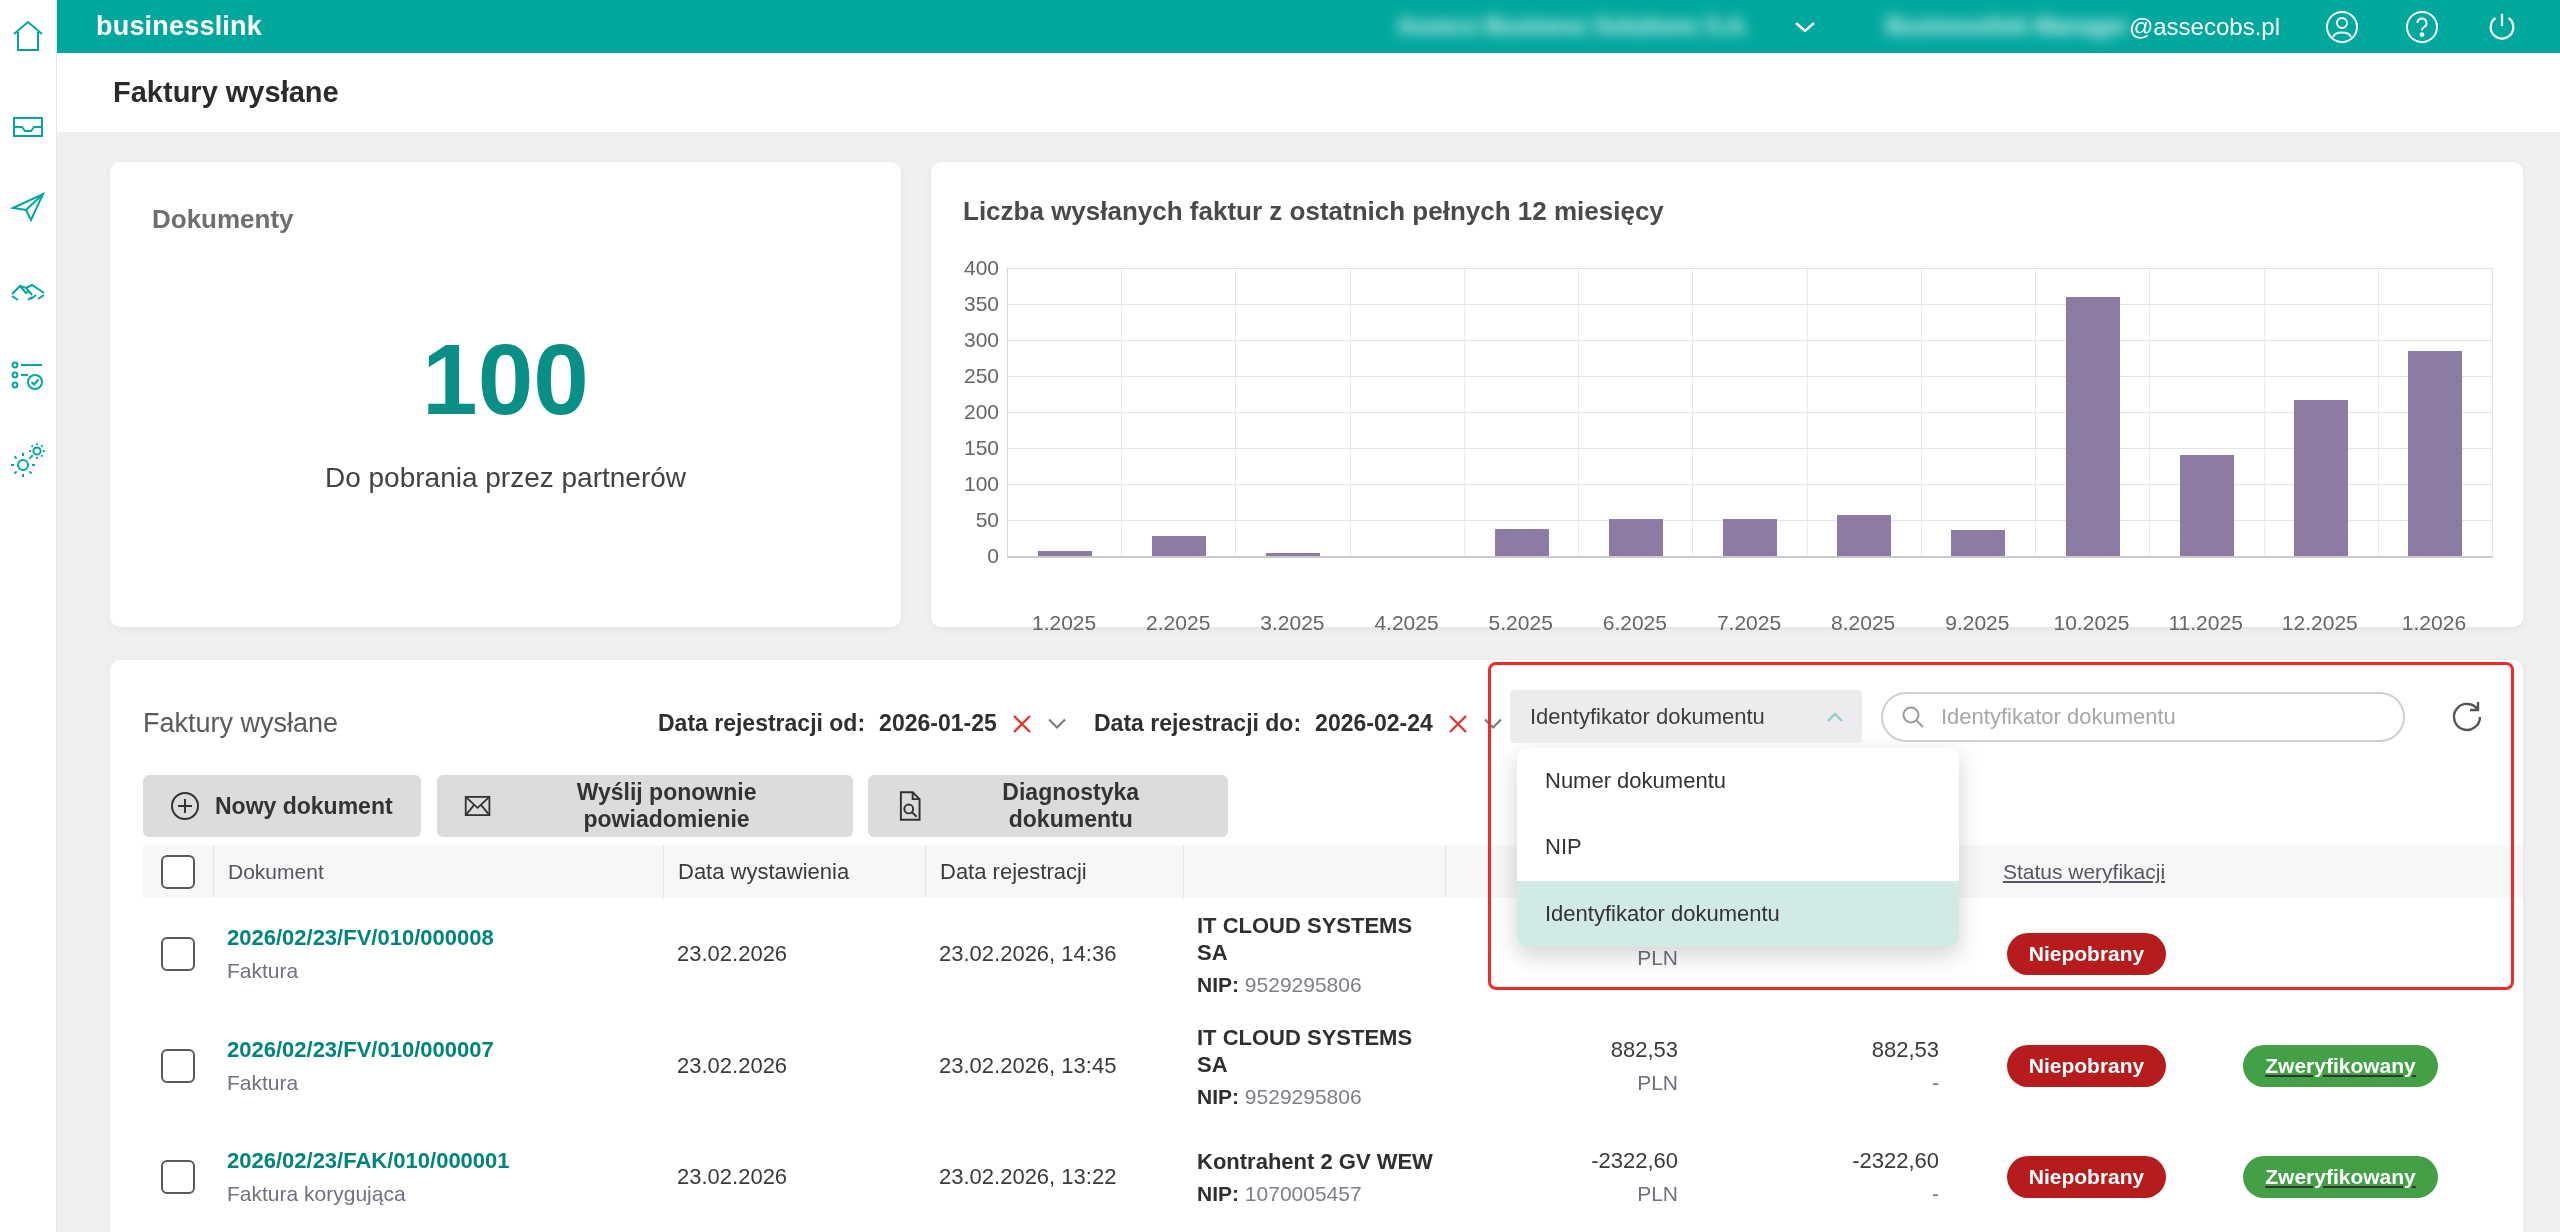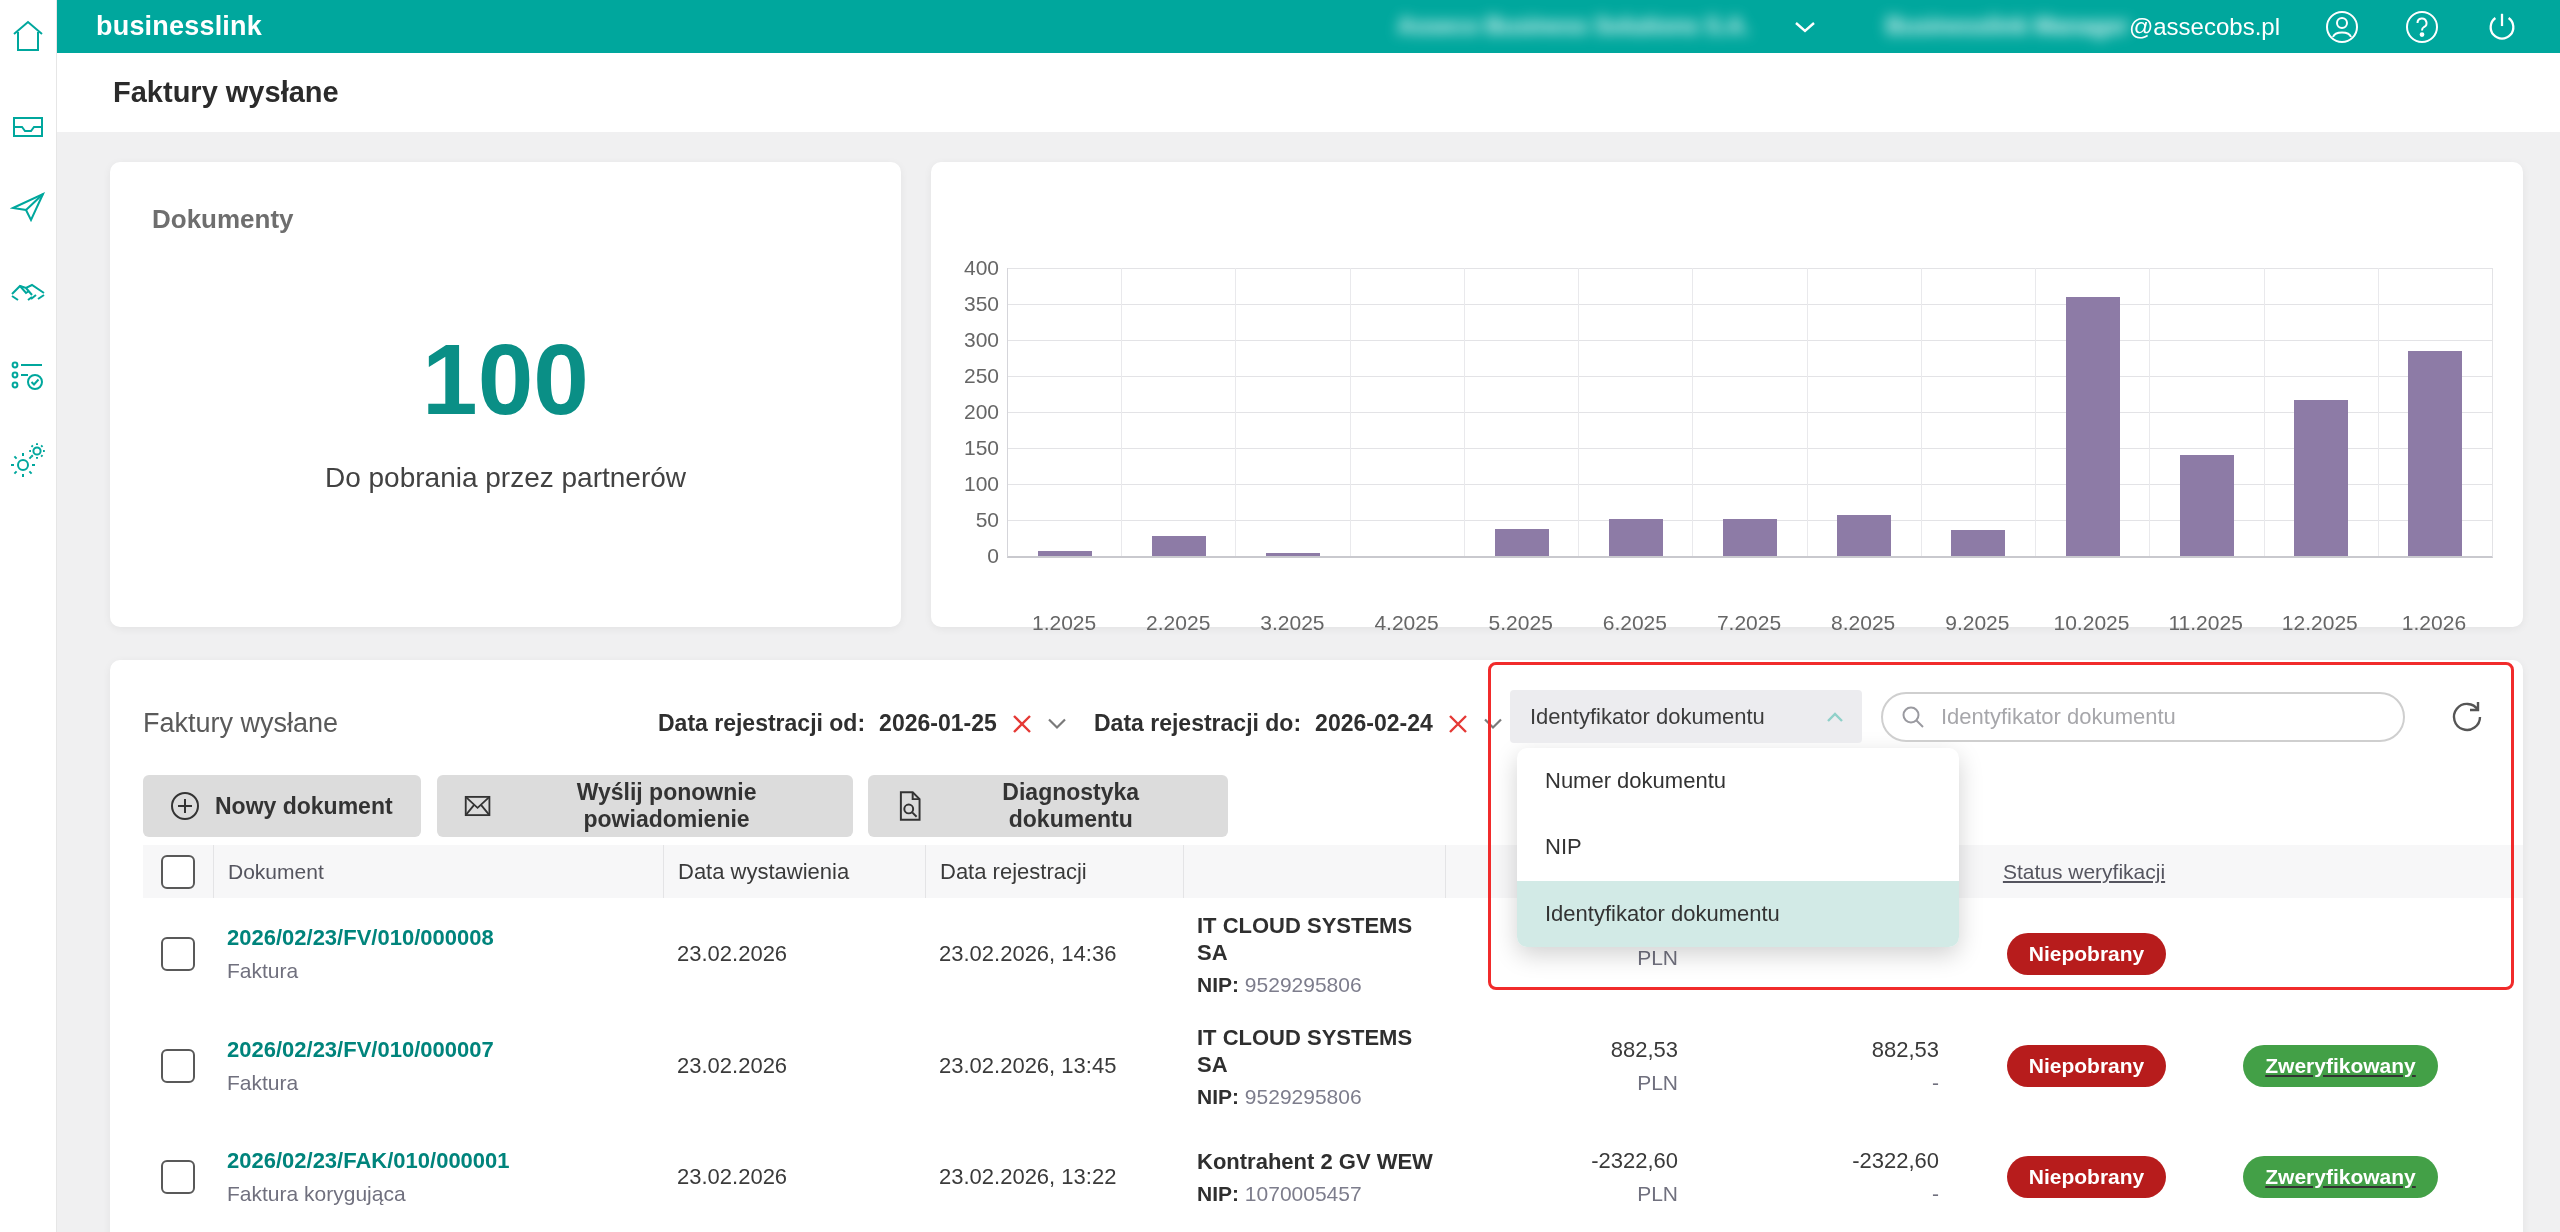--- a/index.html
+++ b/index.html
@@ -198,20 +198,21 @@
 
 <div class="content-bg"></div>
 
 <div class="card" id="card-docs">
   <div class="card-title">Dokumenty</div>
   <div class="big-count">100</div>
   <div class="big-sub">Do pobrania przez partnerów</div>
 </div>
 
 <div class="card" id="card-chart">
+  <div id="chart-title">Liczba wysłanych faktur z ostatnich pełnych 12 miesięcy</div>
   <div id="yaxis">
       <span style="bottom: 0px;">0</span>
       <span style="bottom: 36px;">50</span>
       <span style="bottom: 72px;">100</span>
       <span style="bottom: 108px;">150</span>
       <span style="bottom: 144px;">200</span>
       <span style="bottom: 180px;">250</span>
       <span style="bottom: 216px;">300</span>
       <span style="bottom: 252px;">350</span>
       <span style="bottom: 288px;">400</span>

